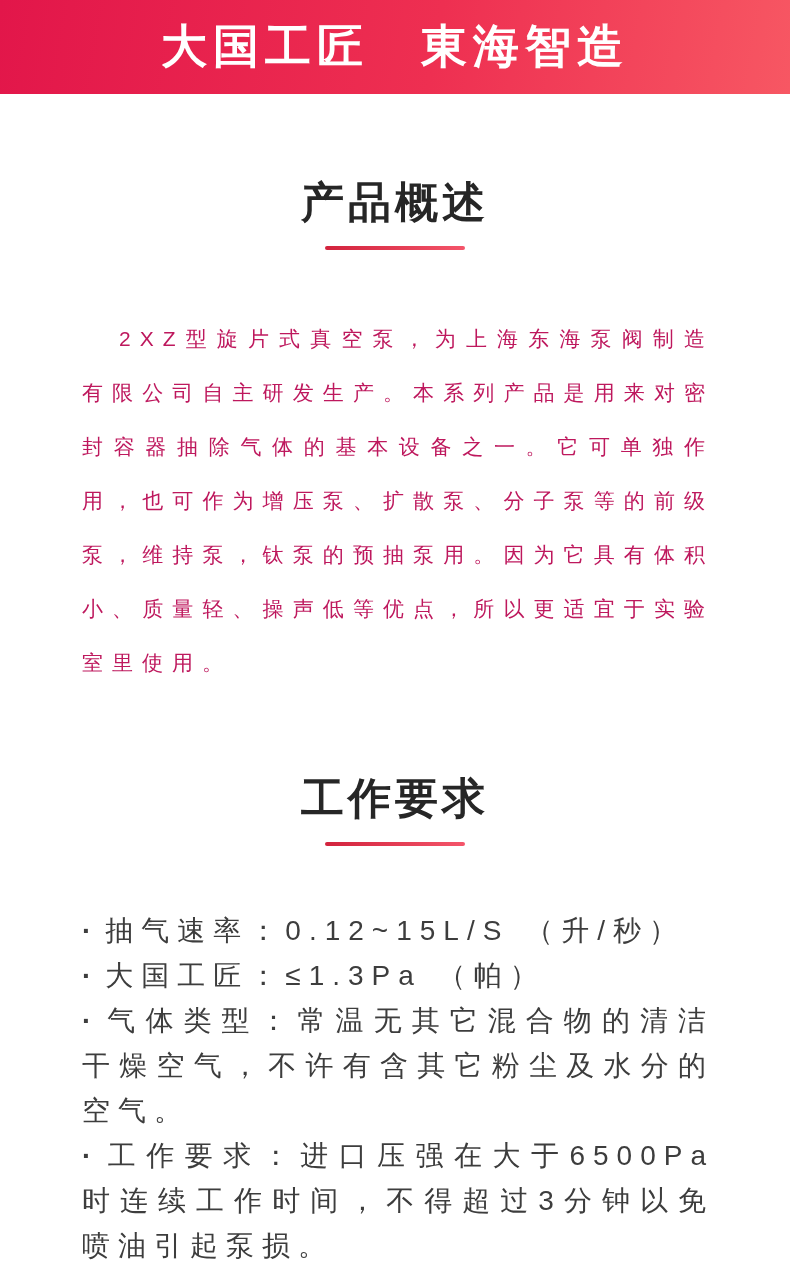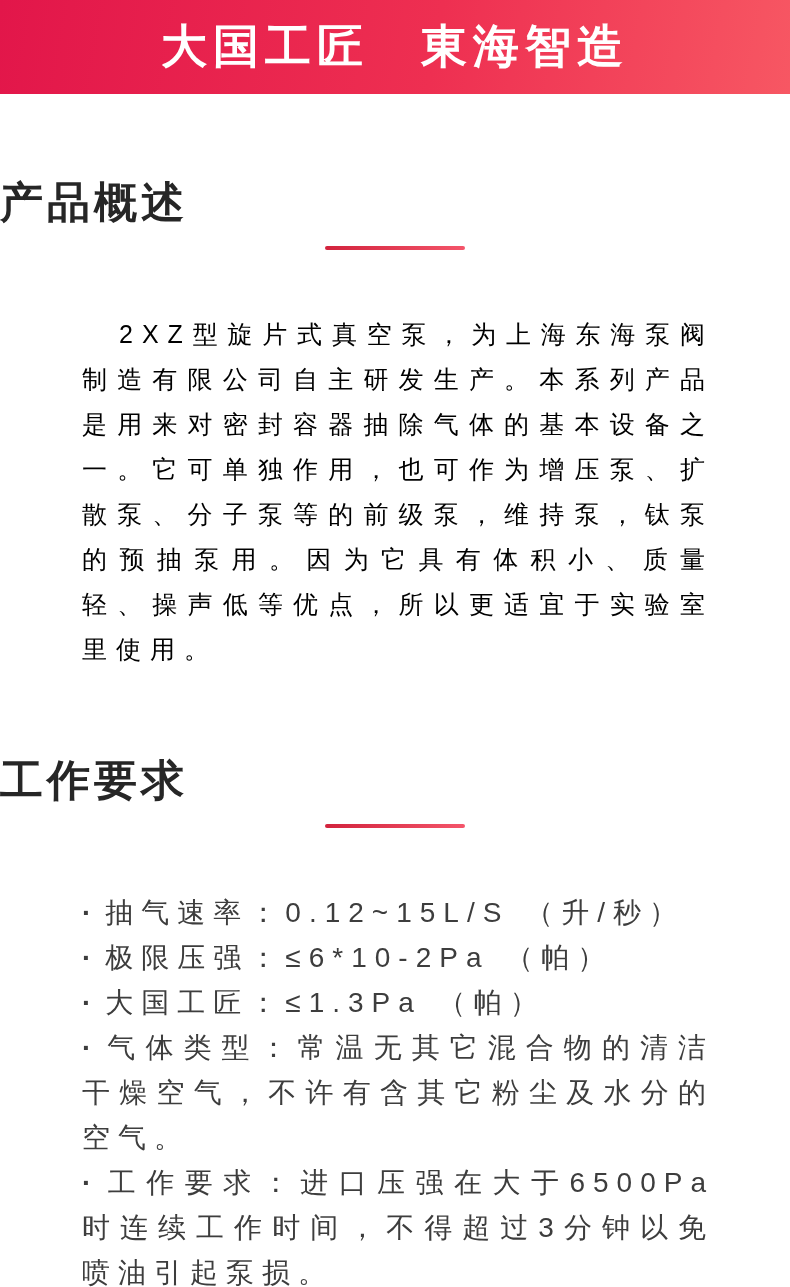--- a/index.html
+++ b/index.html
@@ -28,43 +28,43 @@
     margin: 0;
     color: #ffffff;
     font-size: 46px;
     font-weight: bold;
     letter-spacing: 6px;
     white-space: nowrap;
   }
   
   .section-overview { padding-top: 80px; }
   .section-conditions { padding-top: 80px; }
-  .section-header { }
+  .section-header { text-align: center; }
   .section-title {
     margin: 0;
     font-size: 43px;
     font-weight: bold;
     color: #262626;
     letter-spacing: 4px;
     display: inline-block;
   }
   .title-underline {
     width: 140px;
     height: 4px;
     margin: 14px auto 0;
     background: linear-gradient(to right, #d2233d, #f4556a);
     border-radius: 2px;
   }
   
   .body-paragraph {
     margin: 62px 76px 0 82px;
-    font-size: 25px;
-    line-height: 45px;
+    font-size: 21px;
+    line-height: 54px;
     letter-spacing: 9px;
-    color: #000000;
+    color: #be185d;
     text-align: justify;
     text-indent: 37px;
   }
   
   .bullet-list {
     margin: 62px 76px 0 82px;
     font-size: 28px;
     line-height: 45px;
     letter-spacing: 8px;
     color: #3d3d3d;
@@ -97,23 +97,20 @@
     <div class="section-header">
       <h2 class="section-title">工作要求</h2>
       <div class="title-underline"></div>
     </div>
 
     <div class="bullet-list">
       <div class="bullet-item">
         <span class="bullet-dot">·</span><span>抽气速率：0.12~15L/S （升/秒）</span>
       </div>
       <div class="bullet-item">
-        <span class="bullet-dot">·</span><span>极限压强：≤6*10-2Pa （帕）</span>
-      </div>
-      <div class="bullet-item">
         <span class="bullet-dot">·</span><span>大国工匠：≤1.3Pa （帕）</span>
       </div>
       <div class="bullet-item">
         <span class="bullet-dot">·</span><span>气体类型：常温无其它混合物的清洁干燥空气，不许有含其它粉尘及水分的空气。</span>
       </div>
       <div class="bullet-item">
         <span class="bullet-dot">·</span><span>工作要求：进口压强在大于6500Pa时连续工作时间，不得超过3分钟以免喷油引起泵损。</span>
       </div>
     </div>
   </section>

